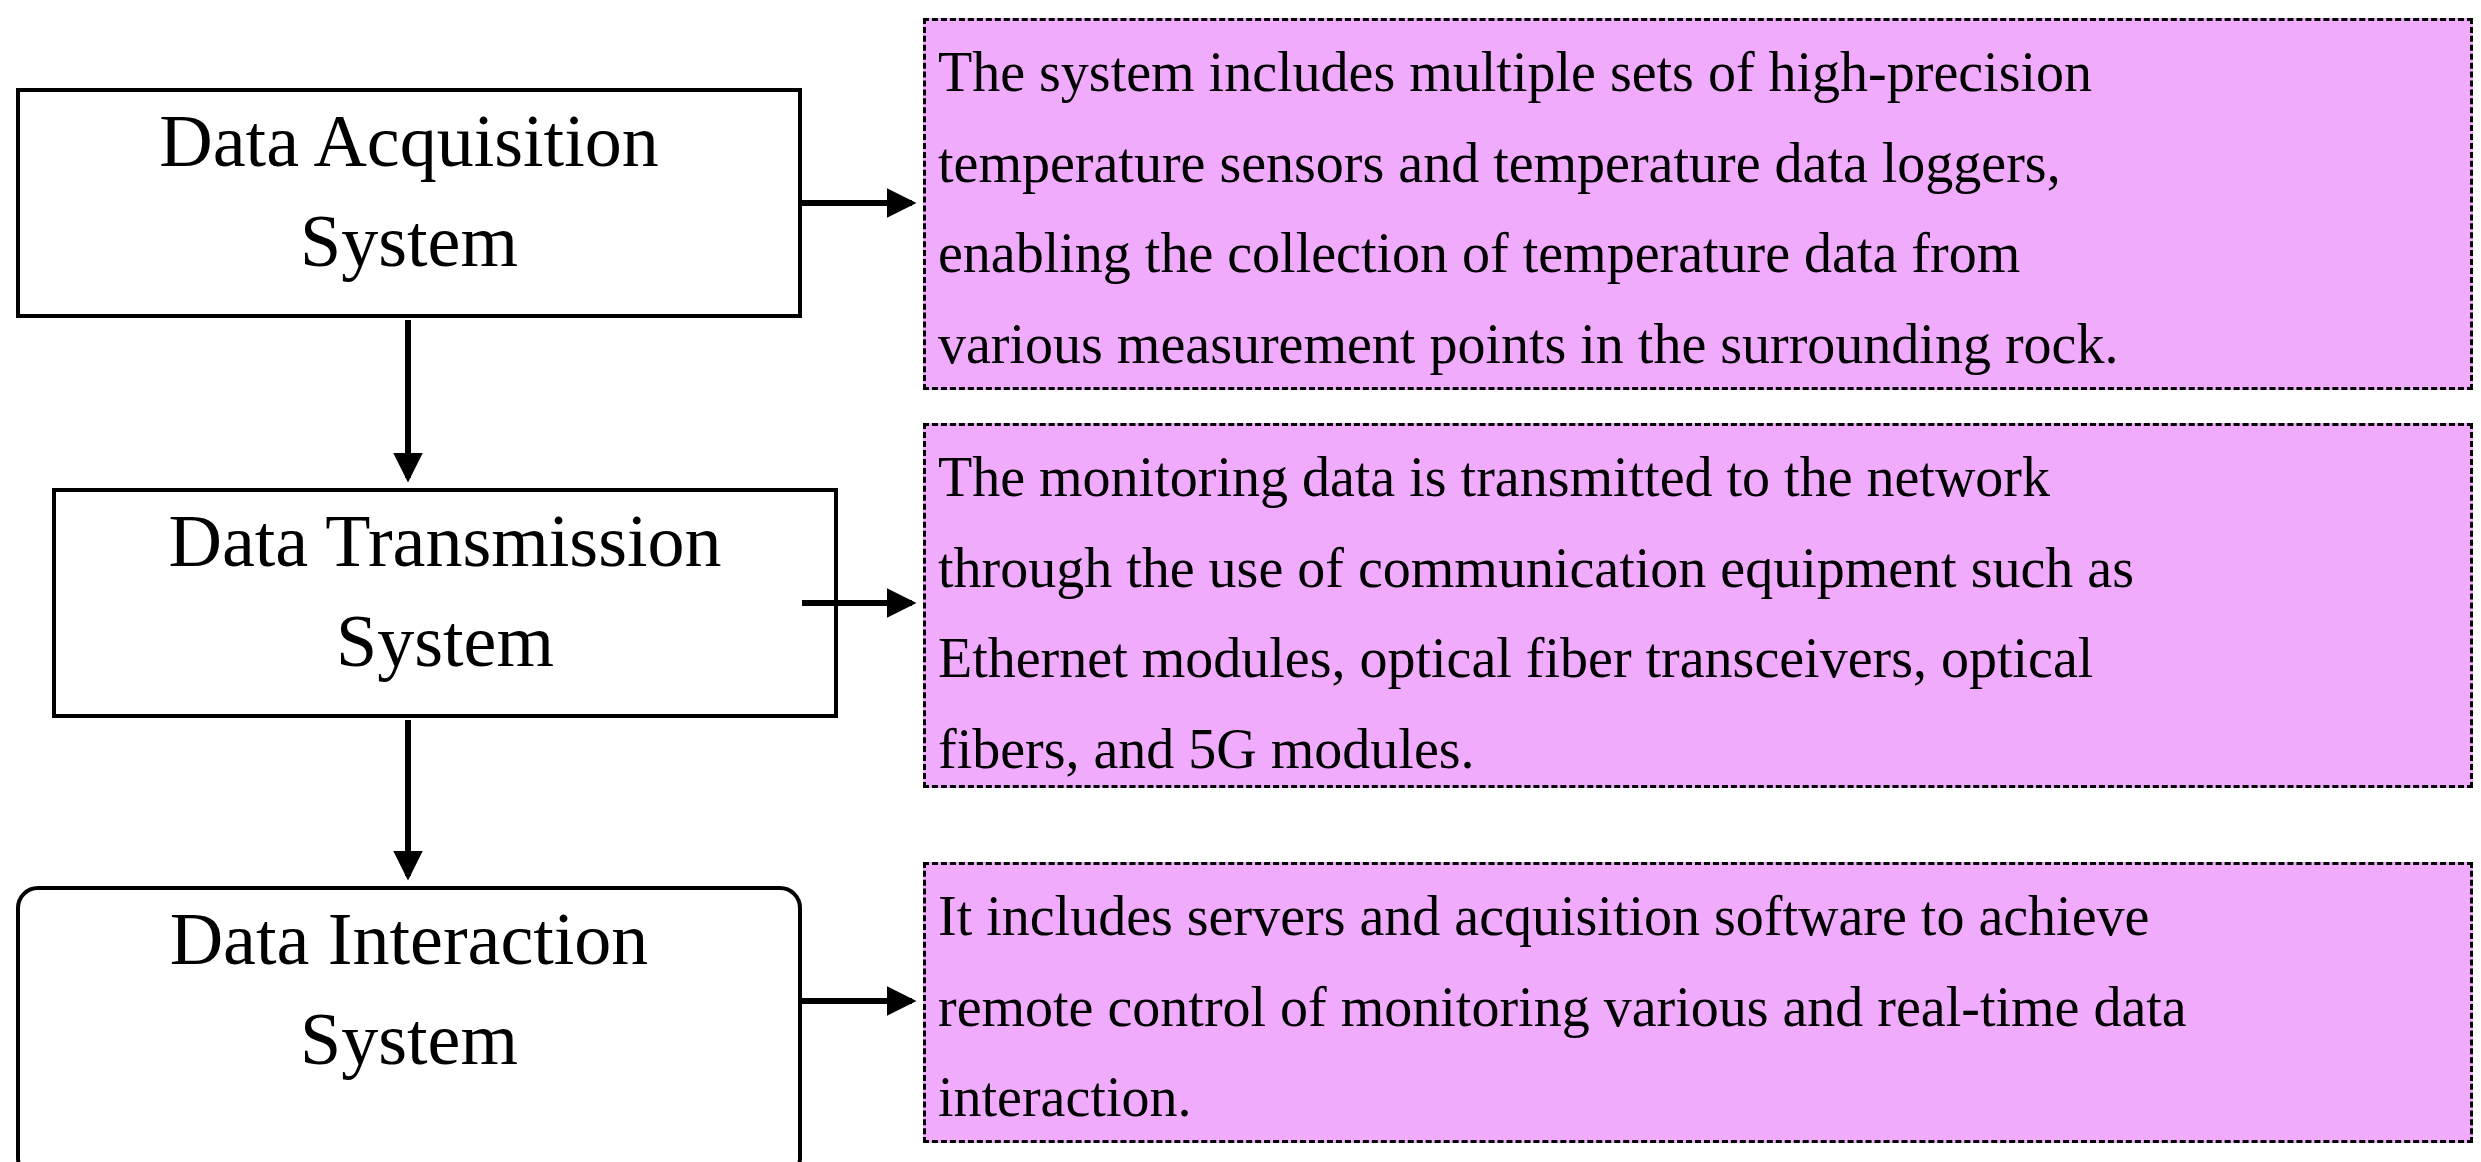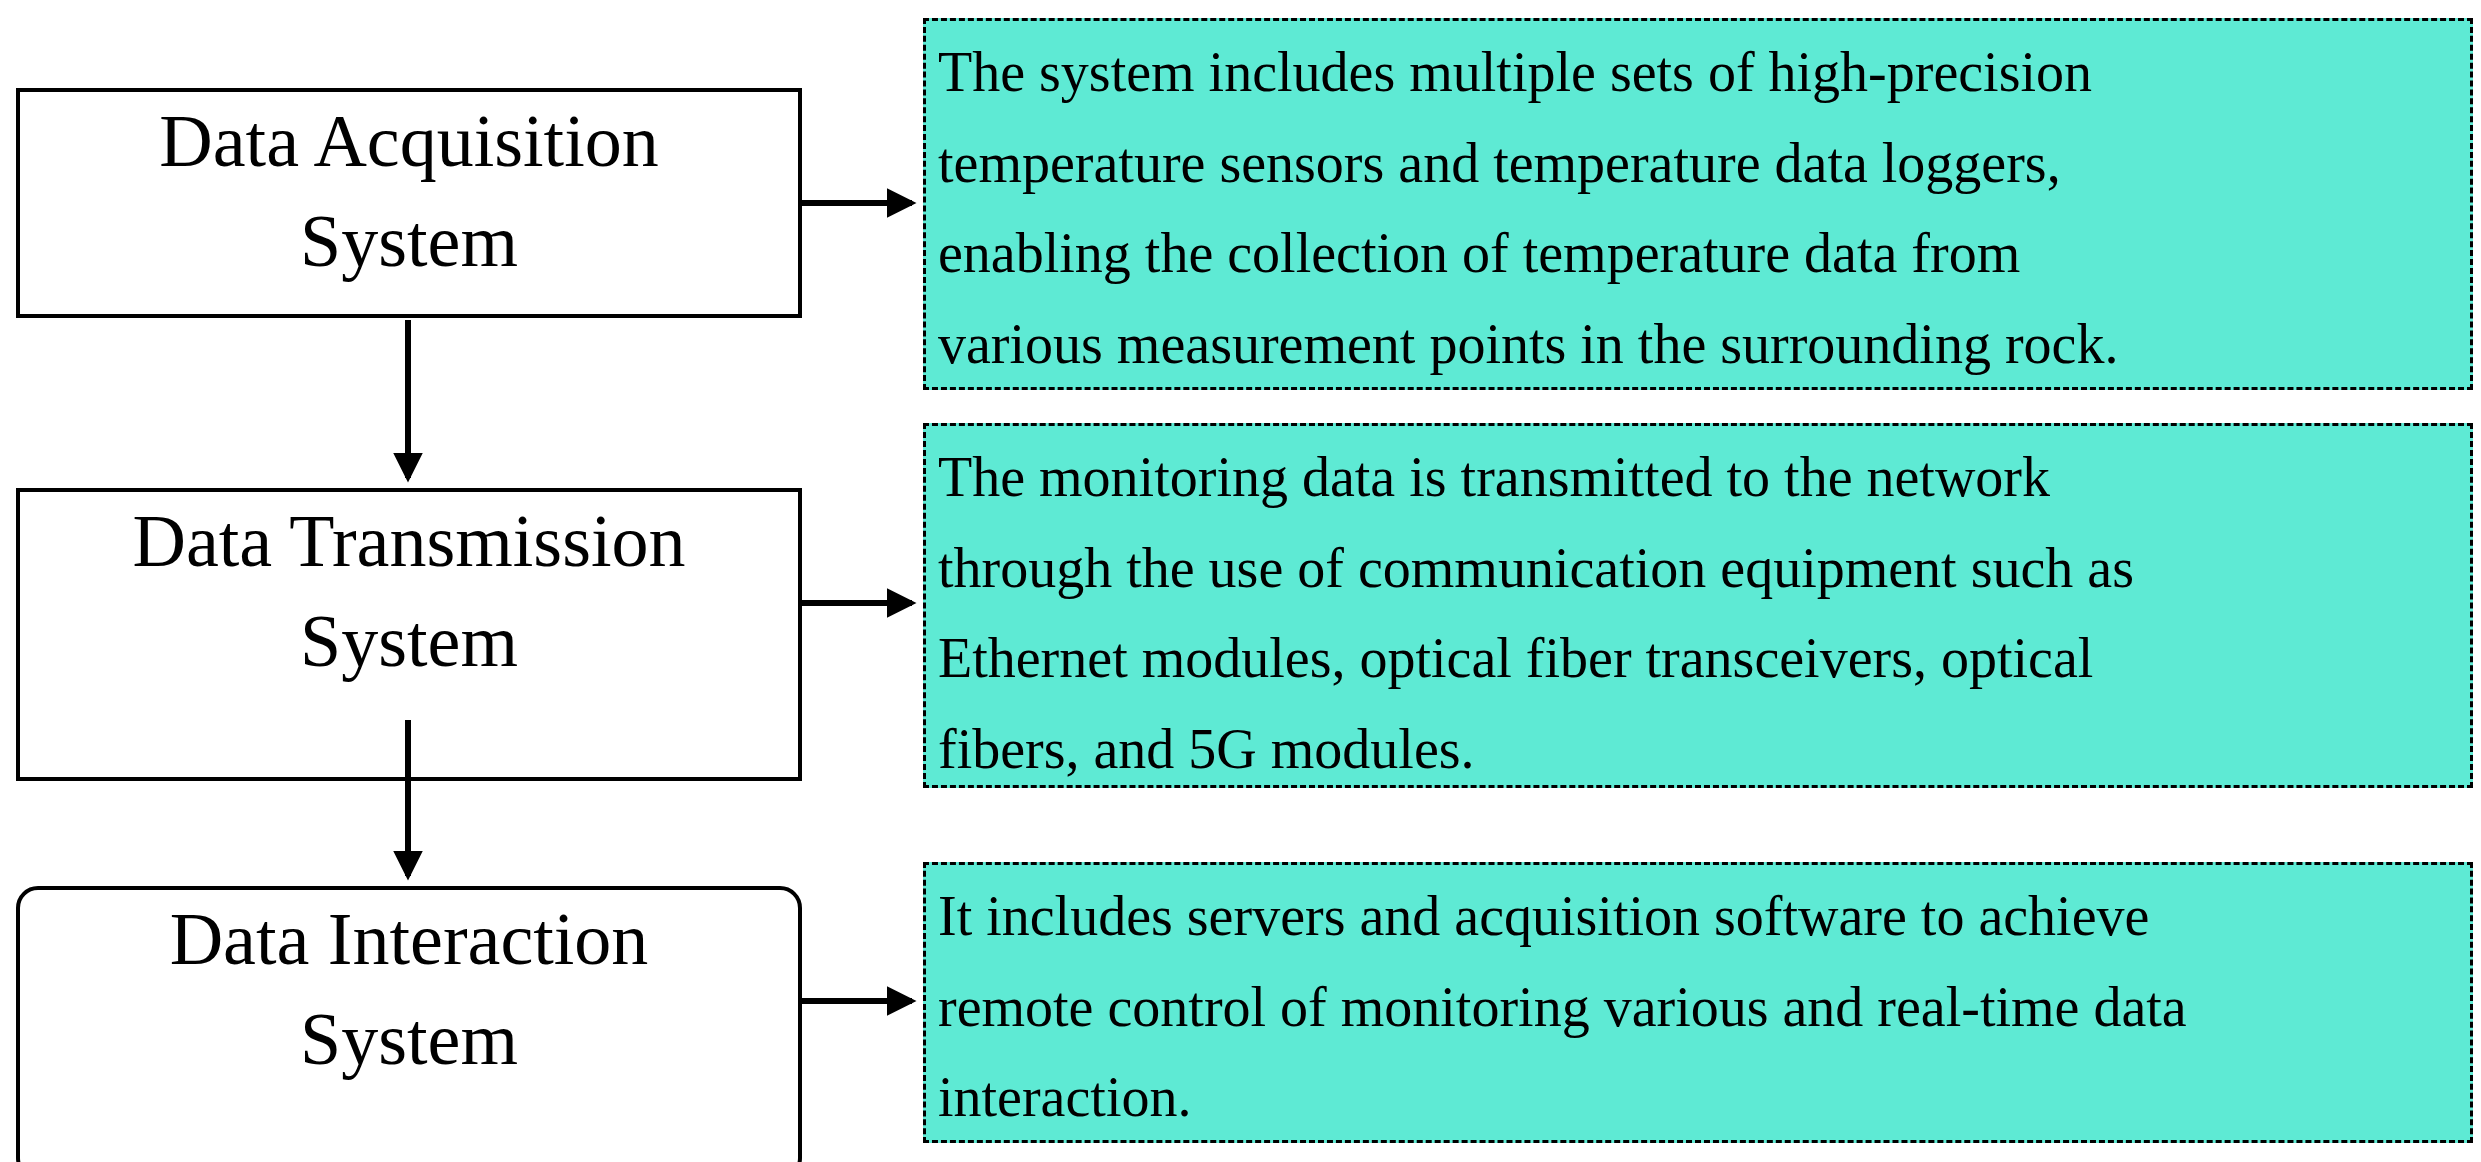--- a/index.html
+++ b/index.html
@@ -23,28 +23,28 @@
     border: 4px solid #000000;
     display: flex;
     align-items: flex-start;
     justify-content: center;
     text-align: center;
     font-size: 74px;
     line-height: 1.35;
     padding: 0 44px;
   }
   #box-acquisition  { top: 88px;  height: 230px; }
-  #box-transmission { top: 488px; height: 293px; }
+  #box-transmission { top: 488px; height: 230px; margin-left: 36px; }
   #box-interaction  { top: 886px; height: 294px; border-radius: 22px; }
 
   .dashed-box {
     position: absolute;
     left: 923px;
     width: 1550px;
-    background: #5eead4;
+    background: #f0abfc;
     border: 3px dashed #000000;
     font-size: 56px;
     line-height: 1.62;
     padding: 6px 20px 6px 12px;
     white-space: pre-line;
     text-align: left;
     font-family: Liberation Serif, serif;
   }
   #desc-acquisition  { top: 18px;  height: 372px; }
   #desc-transmission { top: 423px; height: 365px; }

